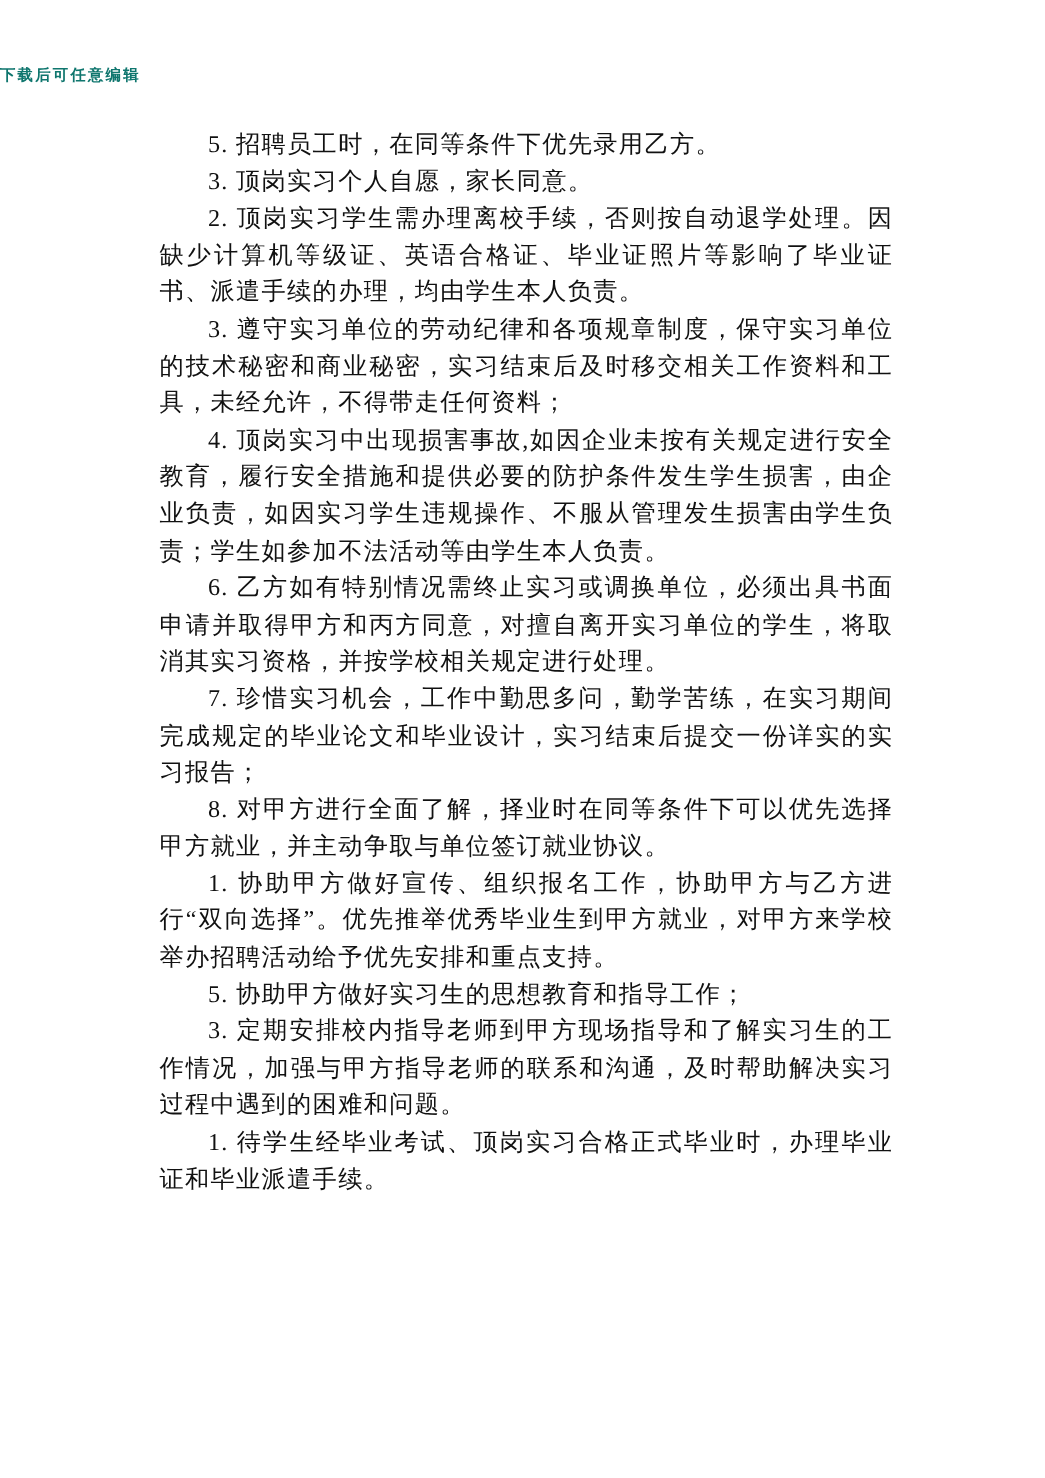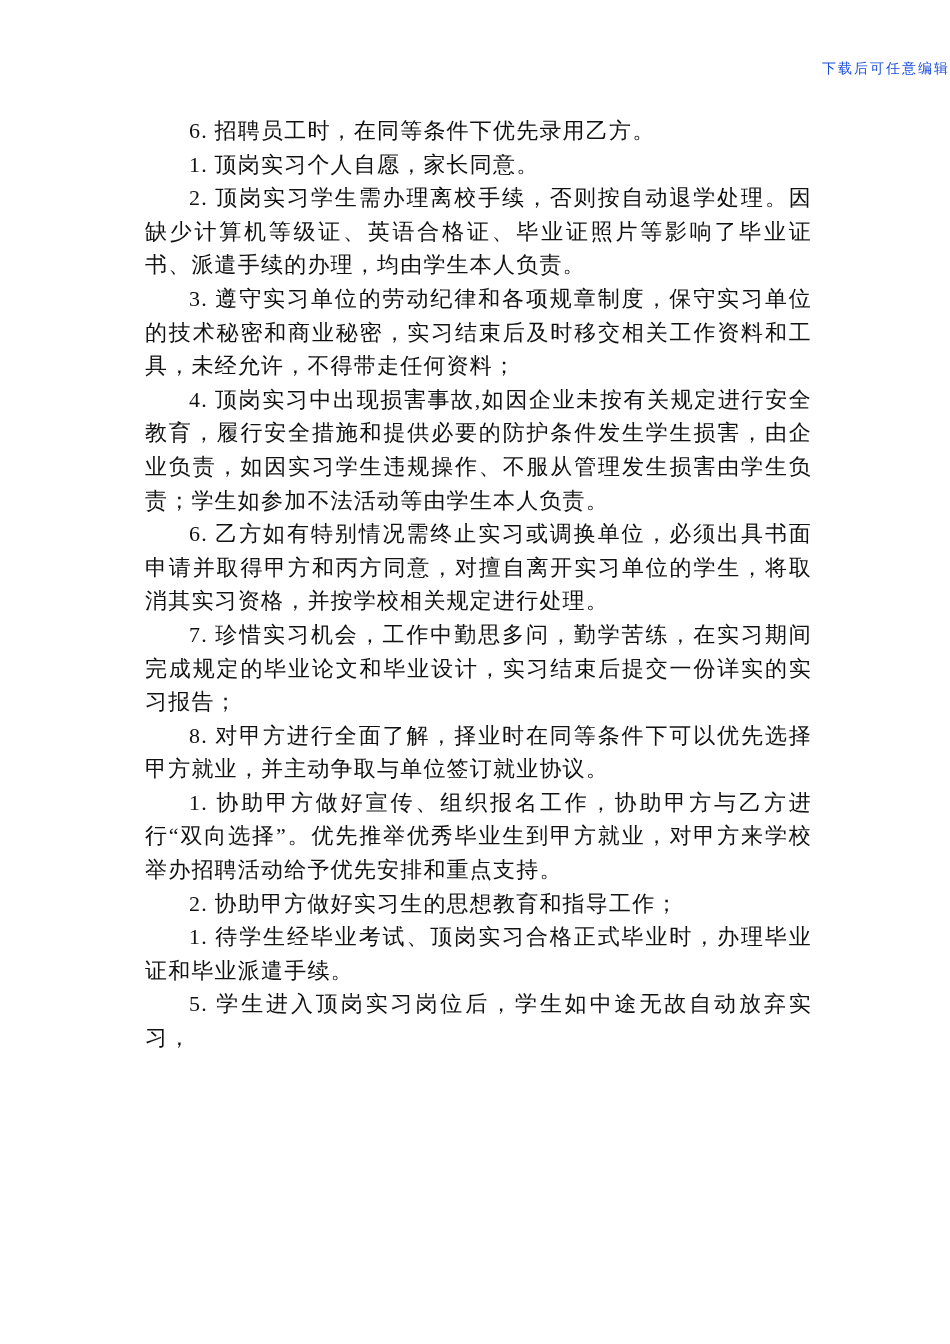--- a/index.html
+++ b/index.html
@@ -13,25 +13,25 @@
     width: 950px;
     min-height: 1344px;
     background: #ffffff;
     padding: 62px 138px 60px 145px;
   }
   .page-header {
     position: absolute;
     top: 60px;
     left: 0;
     width: 100%;
-    text-align: right;
+    text-align: left;
     font-size: 14px;
-    color: #1d4ed8;
+    color: #0f766e;
     letter-spacing: 2px;
-    font-weight: normal;
+    font-weight: bold;
   }
   .page-body {
     margin-top: 52px;
     color: #111111;
     font-size: 22px;
     line-height: 33.6px;
     letter-spacing: 1.2px;
     text-align: justify;
     text-justify: inter-ideograph;
     font-weight: 500;
@@ -42,26 +42,26 @@
   }
 </style>
 </head>
 <body>
 
 <div class="page">
   <div class="page-header">
     <span class="header-text">下载后可任意编辑</span>
   </div>
   <div class="page-body">
-    <p class="para">6. 招聘员工时，在同等条件下优先录用乙方。</p>
-      <p class="para">1. 顶岗实习个人自愿，家长同意。</p>
+    <p class="para">5. 招聘员工时，在同等条件下优先录用乙方。</p>
+      <p class="para">3. 顶岗实习个人自愿，家长同意。</p>
       <p class="para">2. 顶岗实习学生需办理离校手续，否则按自动退学处理。因缺少计算机等级证、英语合格证、毕业证照片等影响了毕业证书、派遣手续的办理，均由学生本人负责。</p>
       <p class="para">3. 遵守实习单位的劳动纪律和各项规章制度，保守实习单位的技术秘密和商业秘密，实习结束后及时移交相关工作资料和工具，未经允许，不得带走任何资料；</p>
       <p class="para">4. 顶岗实习中出现损害事故,如因企业未按有关规定进行安全教育，履行安全措施和提供必要的防护条件发生学生损害，由企业负责，如因实习学生违规操作、不服从管理发生损害由学生负责；学生如参加不法活动等由学生本人负责。</p>
       <p class="para">6. 乙方如有特别情况需终止实习或调换单位，必须出具书面申请并取得甲方和丙方同意，对擅自离开实习单位的学生，将取消其实习资格，并按学校相关规定进行处理。</p>
       <p class="para">7. 珍惜实习机会，工作中勤思多问，勤学苦练，在实习期间完成规定的毕业论文和毕业设计，实习结束后提交一份详实的实习报告；</p>
       <p class="para">8. 对甲方进行全面了解，择业时在同等条件下可以优先选择甲方就业，并主动争取与单位签订就业协议。</p>
       <p class="para">1. 协助甲方做好宣传、组织报名工作，协助甲方与乙方进行“双向选择”。优先推举优秀毕业生到甲方就业，对甲方来学校举办招聘活动给予优先安排和重点支持。</p>
-      <p class="para">2. 协助甲方做好实习生的思想教育和指导工作；</p>
+      <p class="para">5. 协助甲方做好实习生的思想教育和指导工作；</p>
+      <p class="para">3. 定期安排校内指导老师到甲方现场指导和了解实习生的工作情况，加强与甲方指导老师的联系和沟通，及时帮助解决实习过程中遇到的困难和问题。</p>
       <p class="para">1. 待学生经毕业考试、顶岗实习合格正式毕业时，办理毕业证和毕业派遣手续。</p>
-      <p class="para">5. 学生进入顶岗实习岗位后，学生如中途无故自动放弃实习，</p>
   </div>
 </div>
 
 </body></html>

